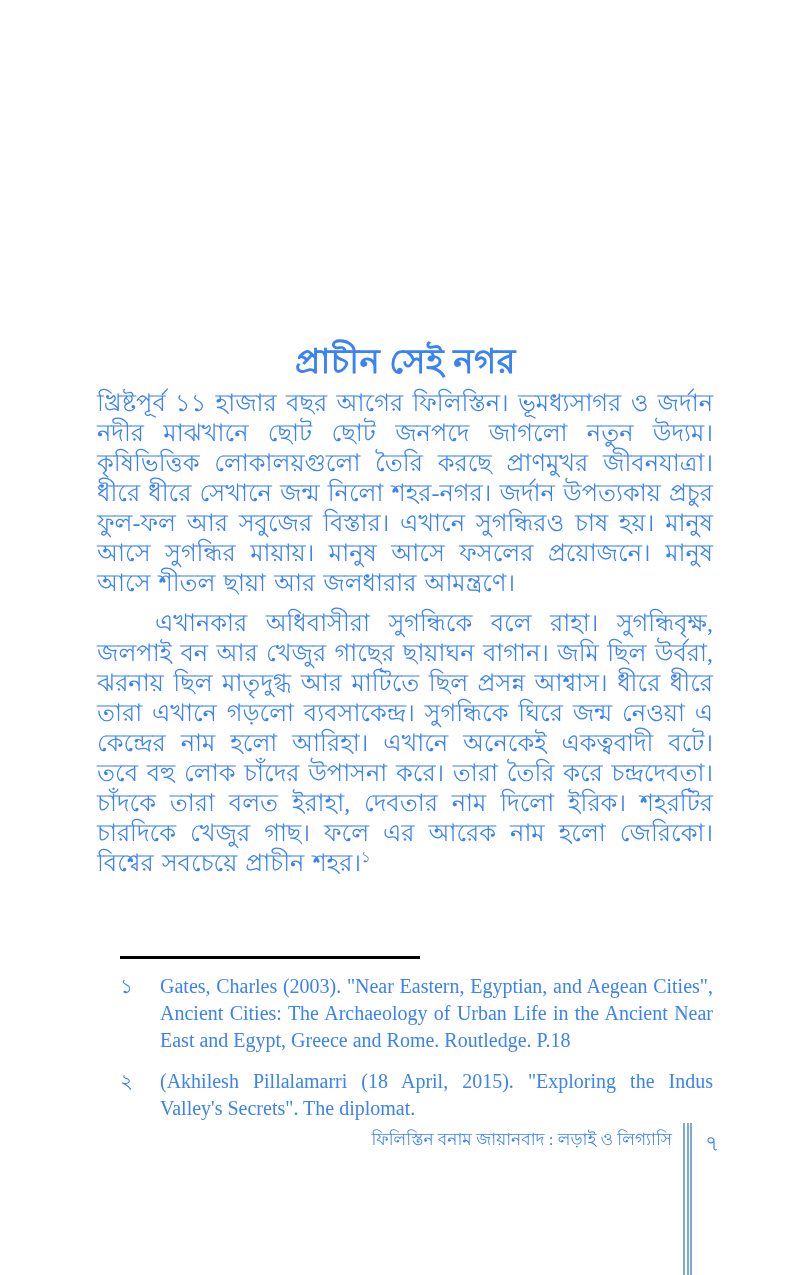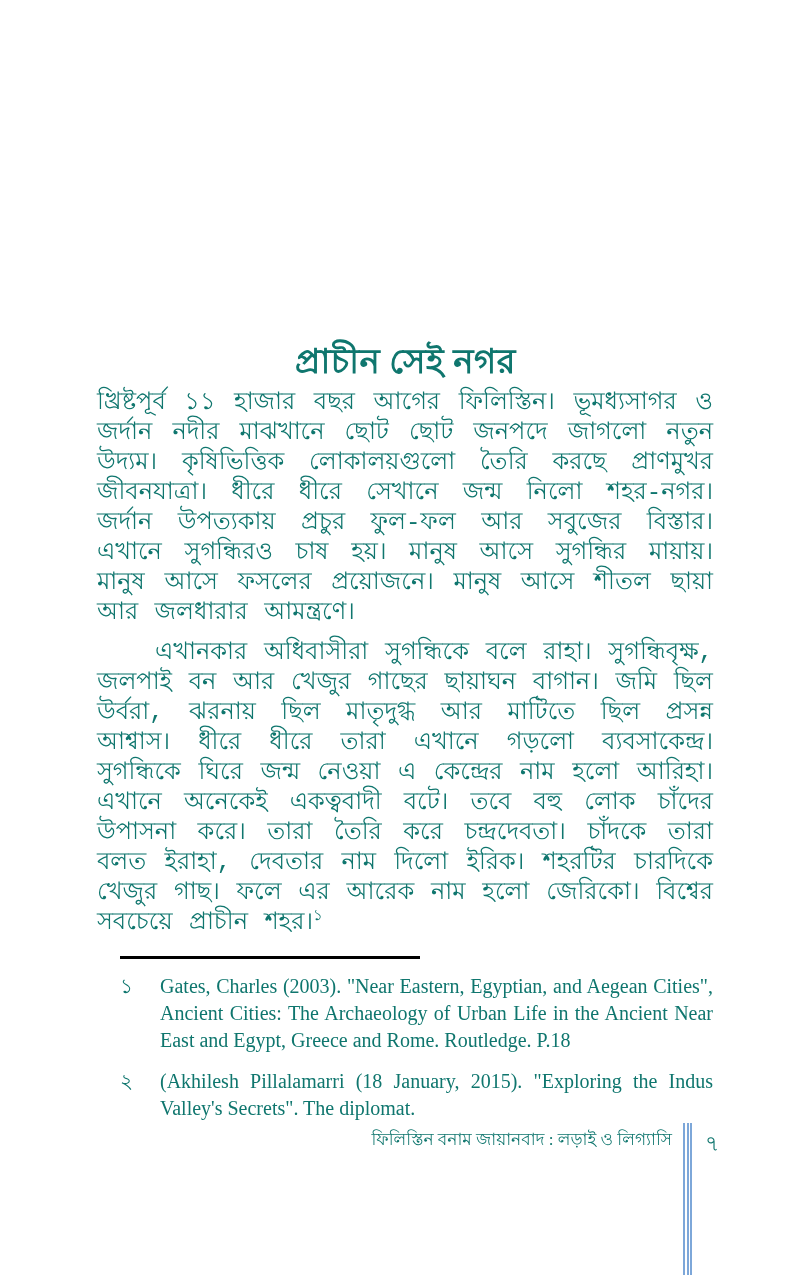--- a/index.html
+++ b/index.html
@@ -7,21 +7,21 @@
     padding: 0;
     background: #ffffff;
   }
   .page {
     position: relative;
     width: 811px;
     height: 1275px;
     background: #ffffff;
     overflow: hidden;
     font-family: "Liberation Serif", "DejaVu Serif", serif;
-    color: #0f766e;
+    color: #3b82f6;
   }
   .chapter-title {
     position: absolute;
     top: 312px;
     left: 0;
     width: 100%;
     text-align: center;
     font-size: 34px;
     font-weight: bold;
     letter-spacing: 0.5px;
@@ -31,21 +31,20 @@
     top: 388px;
     left: 97px;
     width: 616px;
     font-size: 24px;
     line-height: 30px;
     text-align: justify;
     word-spacing: 2px;
   }
   .body-text p {
     margin: 0 0 10px 0;
-    font-family: Liberation Mono, monospace;
   }
   .body-text p.indent {
     text-indent: 58px;
   }
   .body-text sup {
     font-size: 15px;
     line-height: 0;
   }
   .footnotes {
     position: absolute;
@@ -109,21 +108,21 @@
 
   <div class="footnotes">
     <div class="footnote-separator"></div>
     <div id="footnote-list">
         <div class="footnote">
           <span class="marker">১</span>
           <span class="fn-text">Gates, Charles (2003). "Near Eastern, Egyptian, and Aegean Cities", Ancient Cities: The Archaeology of Urban Life in the Ancient Near East and Egypt, Greece and Rome. Routledge. P.18</span>
         </div>
         <div class="footnote">
           <span class="marker">২</span>
-          <span class="fn-text">(Akhilesh Pillalamarri (18 January, 2015). "Exploring the Indus Valley's Secrets". The diplomat.</span>
+          <span class="fn-text">(Akhilesh Pillalamarri (18 April, 2015). "Exploring the Indus Valley's Secrets". The diplomat.</span>
         </div>
       </div>
   </div>
 
   <div class="footer-title">ফিলিস্তিন বনাম জায়ানবাদ : লড়াই ও লিগ্যাসি</div>
 
   <div class="footer-divider" style="background: linear-gradient(to right, rgb(125, 167, 217) 0px, rgb(125, 167, 217) 2px, transparent 2px, transparent 3.5px, rgb(125, 167, 217) 3.5px, rgb(125, 167, 217) 5.5px, transparent 5.5px, transparent 7px, rgb(125, 167, 217) 7px, rgb(125, 167, 217) 9px);"></div>
 
   <div class="footer-page-number">৭</div>
 

